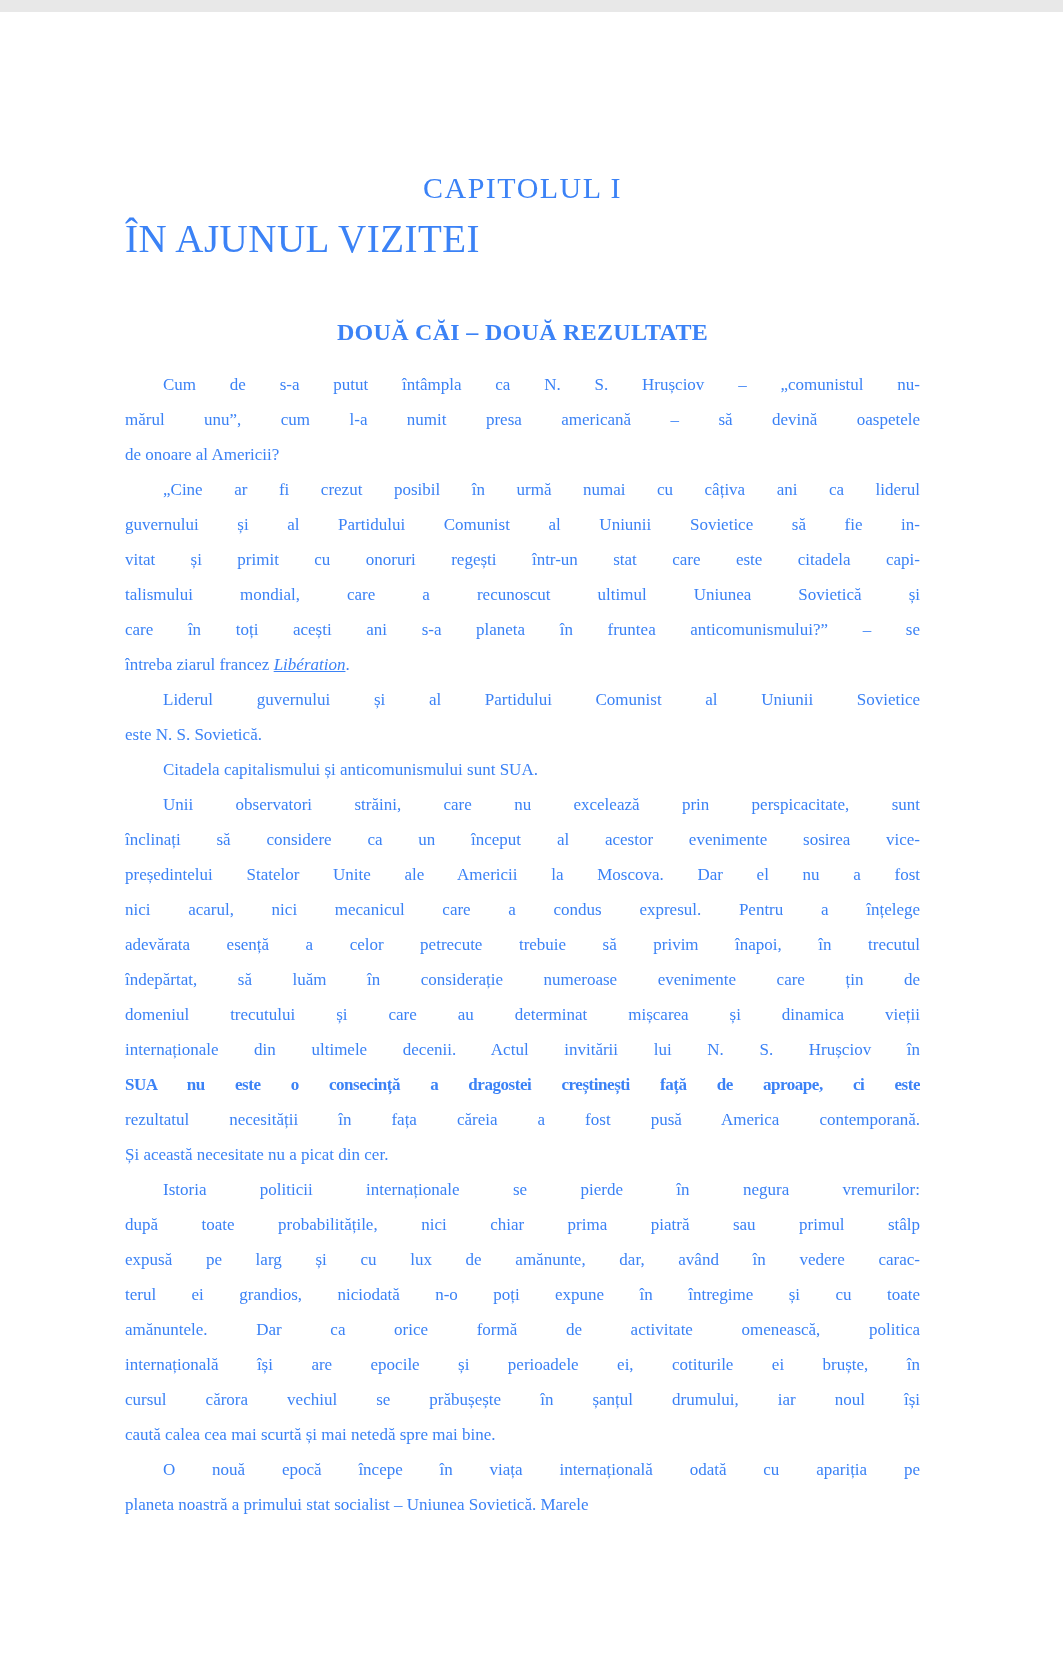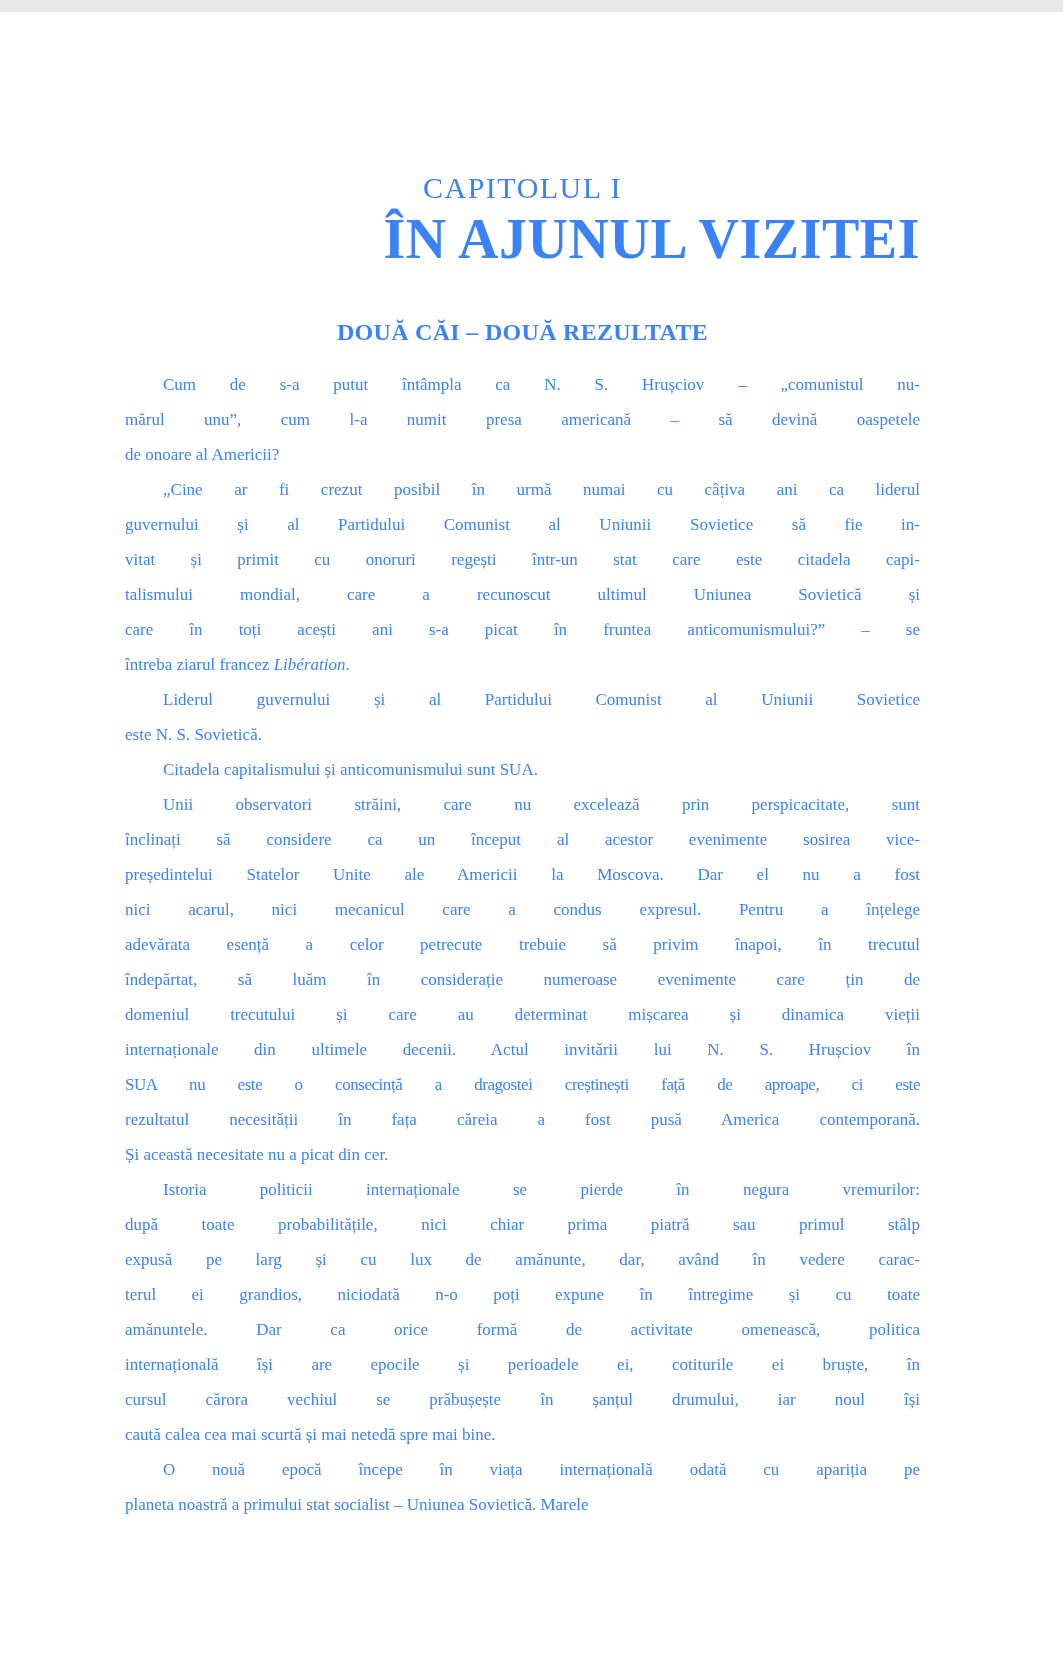--- a/index.html
+++ b/index.html
@@ -26,24 +26,24 @@
   .chapter-label {
     margin-top: 158px;
     text-align: center;
     font-size: 30px;
     line-height: 36px;
     font-weight: normal;
     letter-spacing: 1.5px;
   }
   .chapter-title {
     margin: 8px 0 0 0;
-    text-align: right;
-    font-size: 56px;
+    text-align: left;
+    font-size: 39px;
     line-height: 50px;
-    font-weight: bold;
+    font-weight: normal;
     letter-spacing: 0.5px;
   }
   .section-heading {
     margin: 52px 0 0 0;
     text-align: center;
     font-size: 24px;
     line-height: 33px;
     font-weight: bold;
     letter-spacing: 0.3px;
   }
@@ -61,25 +61,26 @@
     white-space: nowrap;
   }
   .line.last {
     text-align: left;
     text-align-last: left;
   }
   .line.first {
     text-indent: 38px;
   }
   .line.bold, span.bold {
-    font-weight: normal;
+    font-weight: bold;
     letter-spacing: -0.45px;
   }
   span.italic {
     font-style: italic;
+    text-decoration: underline;
   }
 </style>
 </head>
 <body>
 
 <div class="page">
   <div class="content">
     <div class="chapter-label">CAPITOLUL I</div>
     <h1 class="chapter-title">ÎN AJUNUL VIZITEI</h1>
     <h2 class="section-heading">DOUĂ CĂI – DOUĂ REZULTATE</h2>
@@ -87,21 +88,21 @@
         <div class="paragraph">
           <div class="line first"><span>Cum de s-a putut întâmpla ca N. S. Hrușciov – „comunistul nu-</span></div>
           <div class="line"><span>mărul unu”, cum l-a numit presa americană – să devină oaspetele</span></div>
           <div class="line last"><span>de onoare al Americii?</span></div>
         </div>
         <div class="paragraph">
           <div class="line first"><span>„Cine ar fi crezut posibil în urmă numai cu câțiva ani ca liderul</span></div>
           <div class="line"><span>guvernului și al Partidului Comunist al Uniunii Sovietice să fie in-</span></div>
           <div class="line"><span>vitat și primit cu onoruri regești într-un stat care este citadela capi-</span></div>
           <div class="line"><span>talismului mondial, care a recunoscut ultimul Uniunea Sovietică și</span></div>
-          <div class="line"><span>care în toți acești ani s-a picat în fruntea anticomunismului?” – se</span></div>
+          <div class="line"><span>care în toți acești ani s-a planeta în fruntea anticomunismului?” – se</span></div>
           <div class="line last"><span>întreba ziarul francez </span><span class="italic">Libération</span><span>.</span></div>
         </div>
         <div class="paragraph">
           <div class="line first"><span>Liderul guvernului și al Partidului Comunist al Uniunii Sovietice</span></div>
           <div class="line last"><span>este N. S. Sovietică.</span></div>
         </div>
         <div class="paragraph">
           <div class="line first last"><span>Citadela capitalismului și anticomunismului sunt SUA.</span></div>
         </div>
         <div class="paragraph">

